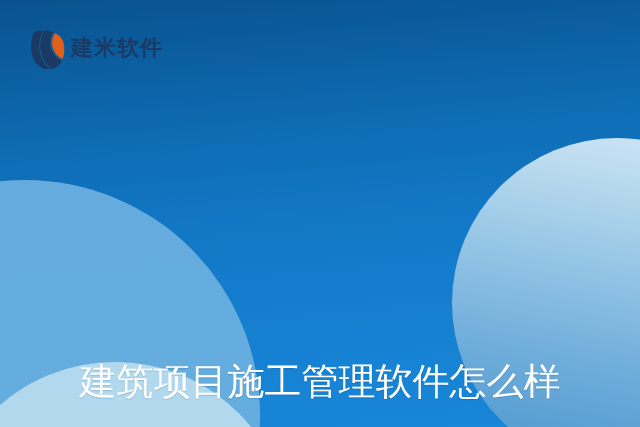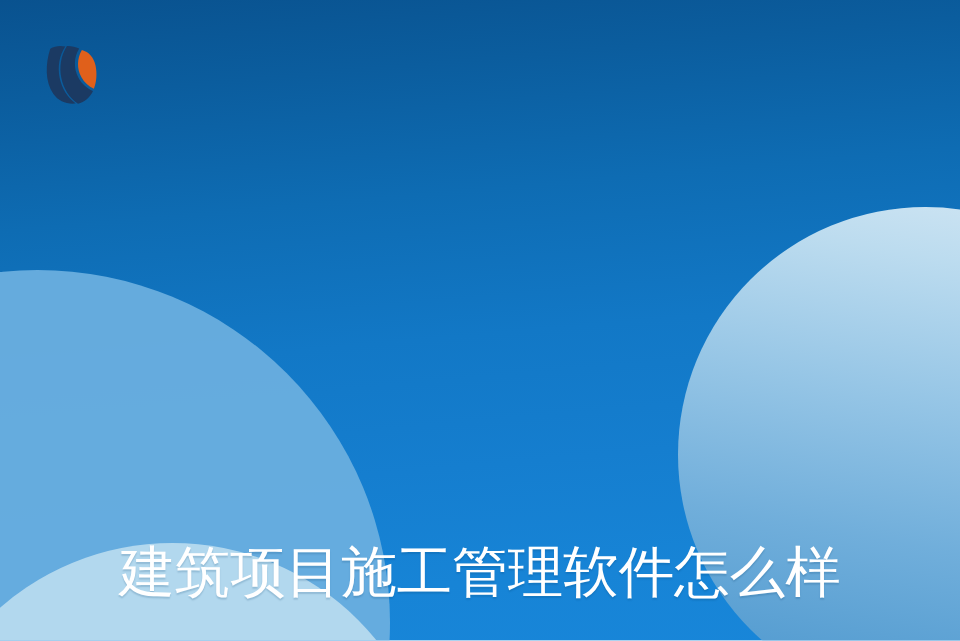--- a/index.html
+++ b/index.html
@@ -124,19 +124,20 @@
         <path d="M5.5 6.5 C2.2 16.5 2.0 28.5 7.5 36.5 C11.0 41.6 16.5 43.6 22.5 43.0
                  C17.0 39.0 13.2 33.0 11.8 26.0 C10.3 18.2 11.6 11.0 15.5 5.0
                  C11.8 4.2 8.3 4.8 5.5 6.5 Z" fill="#1b3a63"></path>
         <path d="M16.6 4.6 C12.6 11.0 11.4 18.4 12.9 26.0 C14.3 33.2 18.3 39.3 24.0 43.2
                  C28.4 42.0 31.9 39.0 34.0 34.6 C30.0 33.0 26.6 30.0 24.4 26.0
                  C21.0 19.8 21.1 12.4 24.8 6.4 C22.3 5.2 19.5 4.5 16.6 4.6 Z" fill="#1b3a63"></path>
         <path d="M26.6 7.3 C23.2 13.0 23.2 19.8 26.3 25.5 C28.2 29.0 31.1 31.6 34.6 33.1
                  C36.4 28.5 36.8 23.0 35.7 17.6 C34.5 12.2 31.3 8.6 26.6 7.3 Z" fill="#e0601b"></path>
       </svg>
     </span>
+    <span id="logo-text">建米软件</span>
   </div>
 
   <div id="headline">
     <h1 id="headline-text">建筑项目施工管理软件怎么样</h1>
   </div>
 
 </div>
 
 </body></html>

